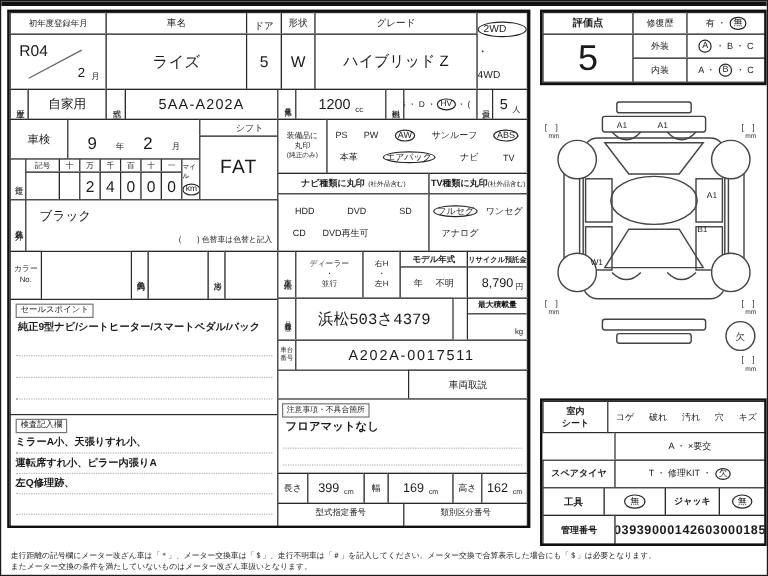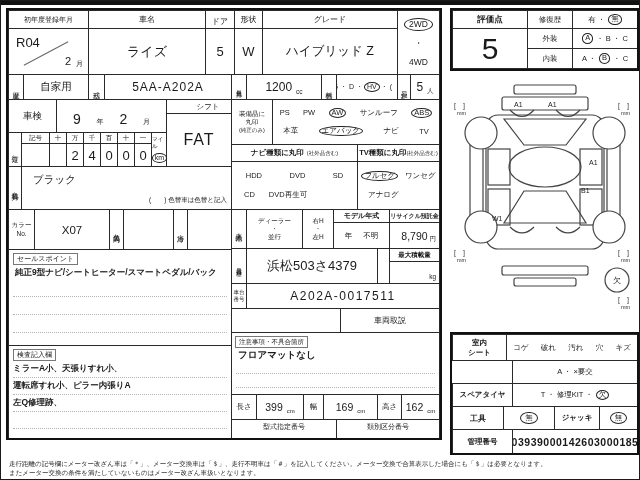--- a/index.html
+++ b/index.html
@@ -31,21 +31,21 @@
   <div class="topbar"></div>
 
   <div class="outline" style="left:5px;top:7px;width:436px;height:432px;"></div>
 
   <div class="cell hdr" style="left:7px;top:9px;width:81px;height:19px;font-size:7px;">初年度登録年月</div>
   <div class="cell hdr" style="left:87px;top:9px;width:118px;height:19px;">車名</div>
   <div class="cell hdr" style="left:204px;top:9px;width:30px;height:22px;">ドア</div>
   <div class="cell hdr" style="left:233px;top:9px;width:29px;height:19px;">形状</div>
   <div class="cell hdr" style="left:261px;top:9px;width:136px;height:19px;">グレード</div>
   <div class="cell" style="left:396px;top:9px;width:43px;height:65px;">
-    <div style="display:flex;flex-direction:column;align-items:center;justify-content:space-evenly;height:100%;font-size:8.5px;">
+    <div style="display:flex;flex-direction:column;justify-content:space-evenly;height:100%;font-size:8.5px;">
       <span class="circ">2WD</span>
       <span>・</span>
       <span>4WD</span>
     </div>
   </div>
 
   <div class="cell" style="left:7px;top:27px;width:81px;height:47px;">
     <span style="position:absolute;left:7px;top:6px;font-size:13px;">R04</span>
     <div style="position:absolute;left:12px;top:24px;width:50px;border-top:1px solid #666;transform:rotate(-28deg);"></div>
     <span style="position:absolute;right:17px;bottom:7px;font-size:11px;">2</span>
@@ -172,21 +172,20 @@
     <span style="position:absolute;left:11px;top:6px;font-size:10.5px;">ブラック</span>
     <span style="position:absolute;right:4px;bottom:4px;font-size:6.5px;">(　　) 色替車は色替と記入</span>
   </div>
 
   <div class="cell" style="left:7px;top:208px;width:27px;height:41px;">
     <div style="display:flex;flex-direction:column;align-items:center;justify-content:center;height:100%;font-size:6.5px;line-height:1.3;">
       <span>カラー</span>
       <span>No.</span>
     </div>
   </div>
-  <div class="cell val" style="left:33px;top:208px;width:76px;height:41px;font-size:11.5px;">X07</div>
   <div class="cell vlabel" style="left:108px;top:208px;width:15px;height:41px;">内装色</div>
   <div class="cell val" style="left:122px;top:208px;width:51px;height:41px;"></div>
   <div class="cell vlabel" style="left:172px;top:208px;width:15px;height:41px;">冷房</div>
   <div class="cell val" style="left:186px;top:208px;width:45px;height:41px;"></div>
 
   <div class="cell" style="left:7px;top:248px;width:224px;height:97px;">
     <span class="tag" style="position:absolute;left:4px;top:3px;">セールスポイント</span>
     <span style="position:absolute;left:6px;top:17px;font-size:8.5px;font-weight:bold;">純正9型ナビ/シートヒーター/スマートペダル/バック</span>
     <div class="dot" style="top:46px;"></div>
     <div class="dot" style="top:64px;"></div>
@@ -223,21 +222,21 @@
       <span>不明</span>
     </div>
   </div>
   <div class="cell hdr b" style="left:388px;top:208px;width:51px;height:14px;font-size:6px;">リサイクル預託金</div>
   <div class="cell val" style="left:388px;top:221px;width:51px;height:27px;">
     <span style="font-size:10.5px;">8,790</span>
     <span style="position:absolute;right:3px;bottom:4px;font-size:6.5px;">円</span>
   </div>
 
   <div class="cell vlabel" style="left:230px;top:247px;width:16px;height:36px;font-size:6px;">登録番号</div>
-  <div class="cell val" style="left:245px;top:247px;width:132px;height:36px;font-size:13px;">浜松503さ4379</div>
+  <div class="cell val" style="left:245px;top:247px;width:132px;height:36px;font-size:13px;font-family:Liberation Mono, monospace;">浜松503さ4379</div>
   <div class="cell" style="left:388px;top:247px;width:51px;height:36px;">
     <div class="b" style="border-bottom:1px solid #2a2a2a;font-size:6.5px;text-align:center;line-height:12px;height:12px;">最大積載量</div>
     <span style="position:absolute;right:3px;bottom:3px;font-size:6.5px;">kg</span>
   </div>
 
   <div class="cell" style="left:230px;top:282px;width:16px;height:26px;">
     <div style="display:flex;flex-direction:column;align-items:center;justify-content:center;height:100%;font-size:5.5px;line-height:1.25;">
       <span>車台</span>
       <span>番号</span>
     </div>

